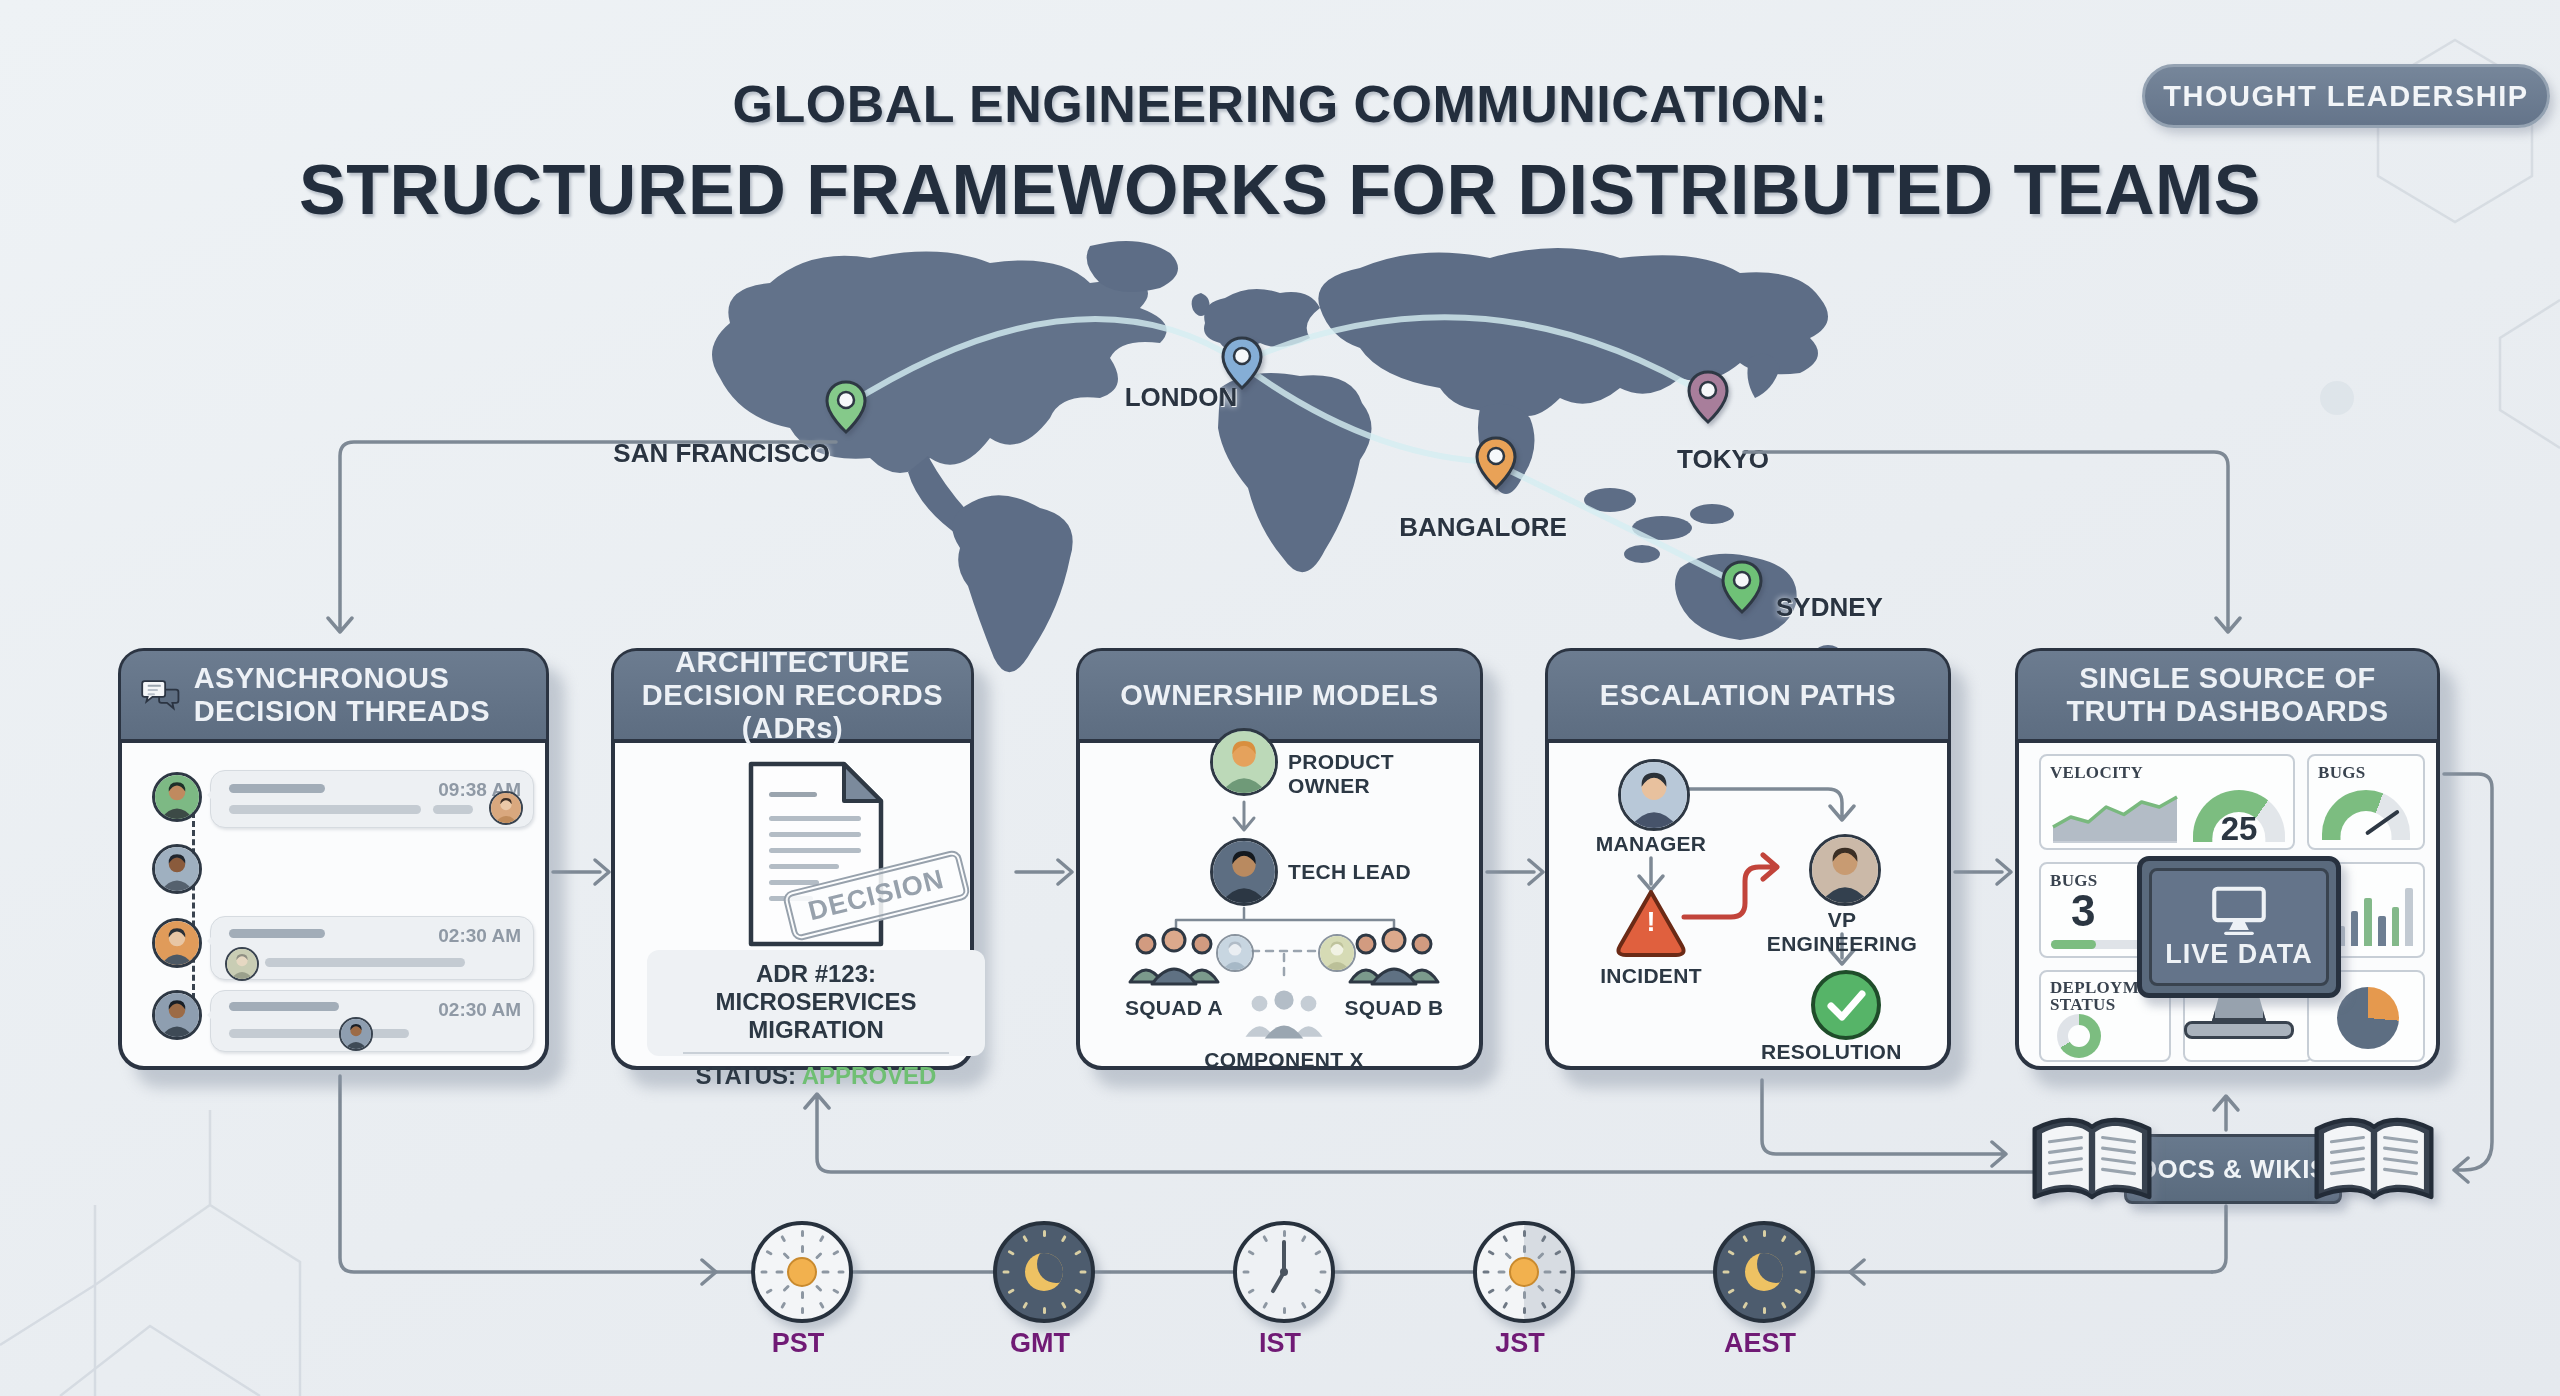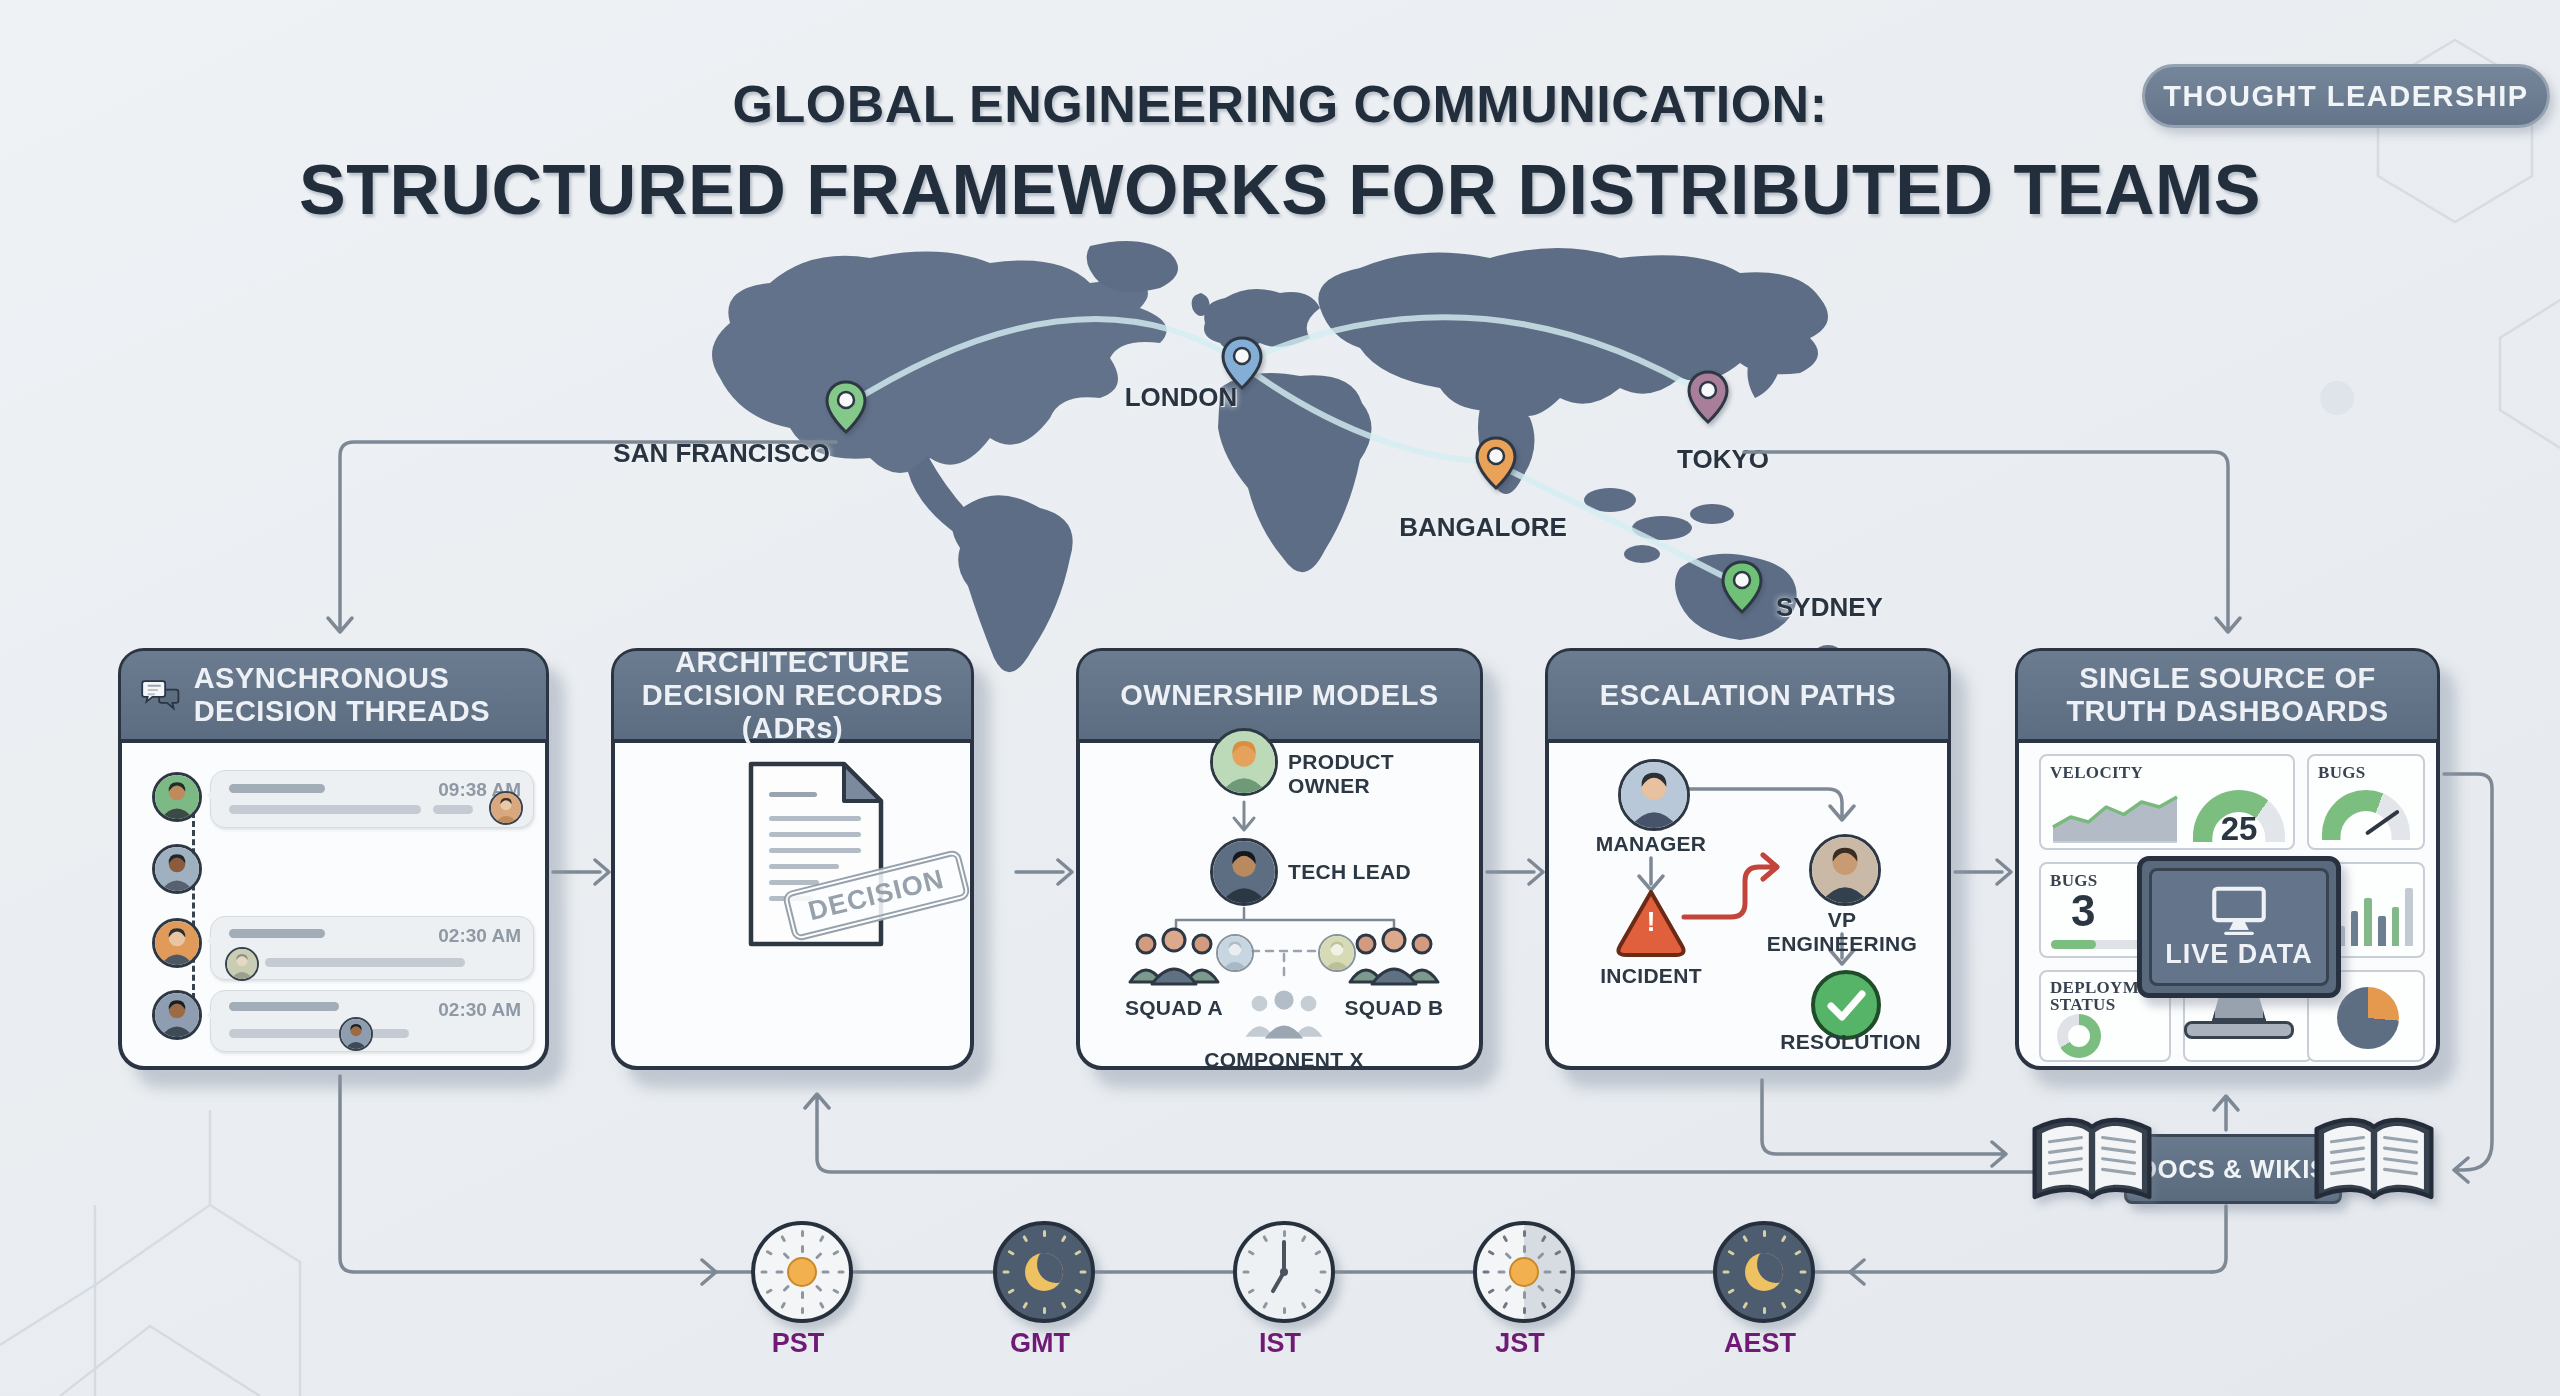--- a/index.html
+++ b/index.html
@@ -286,20 +286,29 @@
     <path d="M103 6 V43 H140 Z" fill="#7b8a9c" stroke="#2e3844" stroke-width="4" stroke-linejoin="round"></path>
     <rect x="28" y="34" width="48" height="5" rx="2.5" fill="#9aa4ae"></rect>
     <rect x="28" y="58" width="92" height="5" rx="2.5" fill="#b3bcc5"></rect>
     <rect x="28" y="74" width="92" height="5" rx="2.5" fill="#b3bcc5"></rect>
     <rect x="28" y="90" width="92" height="5" rx="2.5" fill="#b3bcc5"></rect>
     <rect x="28" y="106" width="70" height="5" rx="2.5" fill="#b3bcc5"></rect>
     <rect x="28" y="122" width="50" height="5" rx="2.5" fill="#b3bcc5"></rect>
     <rect x="28" y="138" width="44" height="5" rx="2.5" fill="#b3bcc5"></rect>
   </svg>
   <div class="abs stamp" style="left:170px;top:218px">DECISION</div>
+  <div class="abs adr-card">
+    <div class="l" style="margin-top:10px">ADR #123:</div>
+    <div class="l">MICROSERVICES MIGRATION</div>
+    <hr>
+    <div class="l">
+      <span>STATUS:</span>
+      <span class="status-ok">APPROVED</span>
+    </div>
+  </div>
 </div>
 
 <div class="abs pnl" style="left:1076px;width:407px">
   <div class="pnl-h">
     <span>OWNERSHIP MODELS</span>
   </div>
   <svg class="abs" style="left:0;top:0" width="407" height="422" viewBox="0 0 407 422">
     <g fill="none" stroke="#7e8995" stroke-width="3" stroke-linecap="round" stroke-linejoin="round">
       <path d="M164 150 V174 M154 166 L164 178 L174 166"></path>
       <path d="M164 256 V268 M96 268 H314 M96 268 V284 M314 268 V284" stroke-width="2.5"></path>
@@ -394,21 +403,21 @@
     <circle cx="20" cy="15.5" r="7.5" fill="#c89b72"></circle>
     <path d="M12.5 15 Q12 6.5 20 6.5 Q28 6.5 27.5 15 Q24 9.5 20 9.5 Q16 9.5 12.5 15 Z" fill="#3a2e24"></path>
     <path d="M5 40 Q20 21 35 40 Z" fill="#33404e"></path>
       </svg></div>
   <div class="node-label" style="left:203px;top:256px;width:180px;text-align:center">VP ENGINEERING</div>
   <div class="check" style="left:262px;top:318px">
     <svg width="62" height="62" viewBox="0 0 62 62">
         <path d="M16 32 L27 43 L47 20" fill="none" stroke="#fff" stroke-width="7" stroke-linecap="round" stroke-linejoin="round"></path>
       </svg>
   </div>
-  <div class="node-label" style="left:212px;top:378px;width:160px;text-align:right">RESOLUTION</div>
+  <div class="node-label" style="left:212px;top:388px;width:160px;text-align:left">RESOLUTION</div>
 </div>
 
 <div class="abs pnl" style="left:2015px;width:425px">
   <div class="pnl-h">
     <span style="max-width:380px">SINGLE SOURCE OF TRUTH DASHBOARDS</span>
   </div>
 
   <div class="tile" style="left:20px;top:102px;width:256px;height:96px">
     <div class="tl">VELOCITY</div>
     <svg class="abs" style="left:8px;top:32px" width="132" height="56" viewBox="0 0 132 56">

